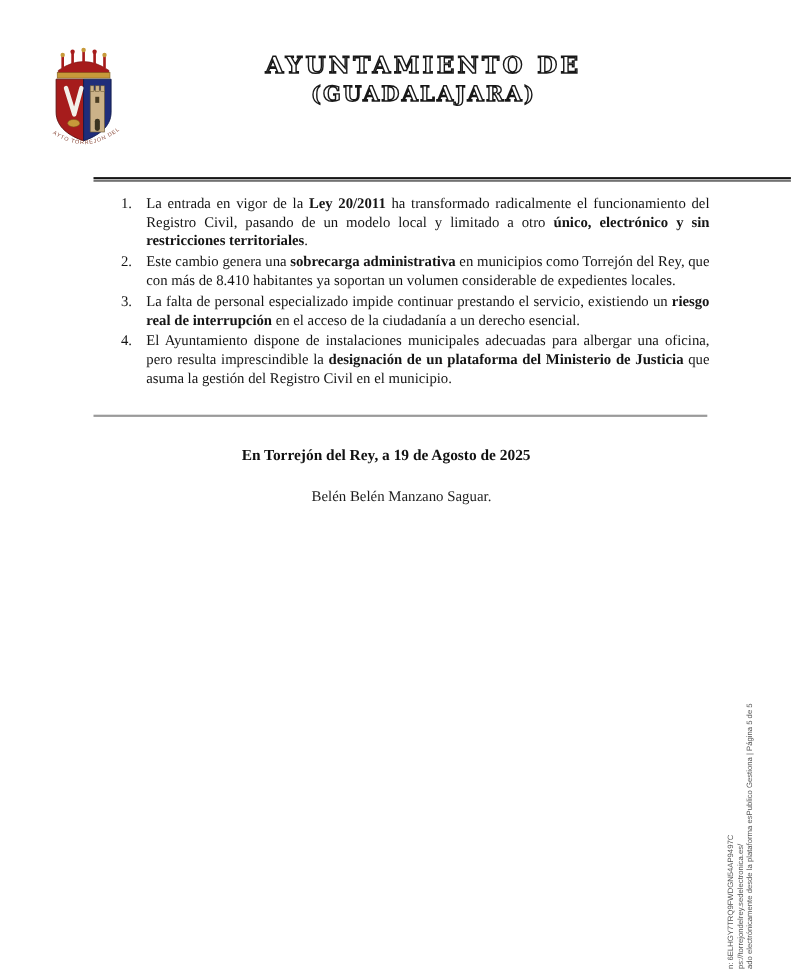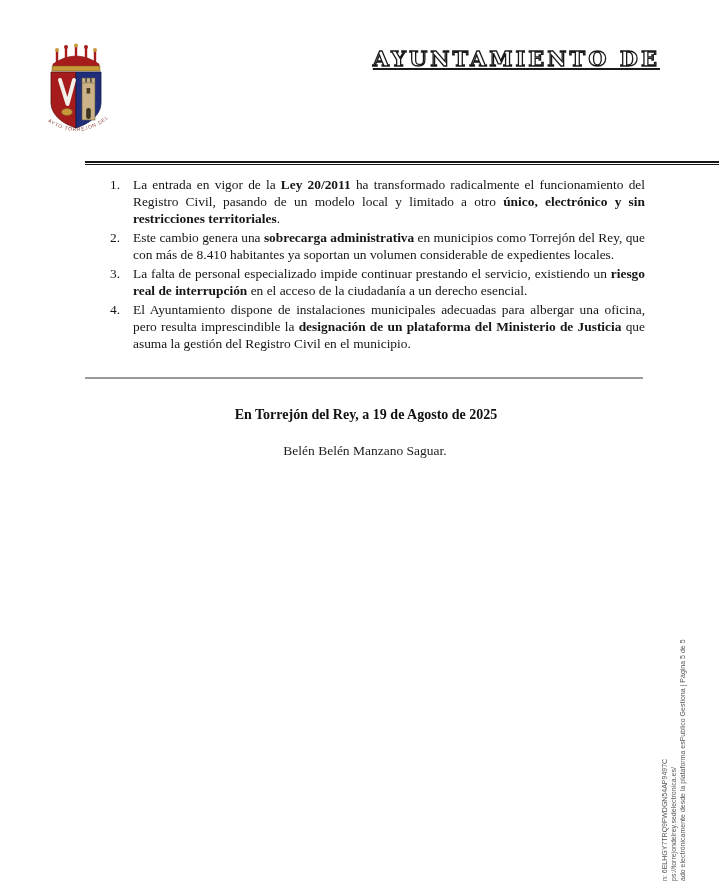--- a/index.html
+++ b/index.html
@@ -1,42 +1,42 @@
 <!DOCTYPE html>
 <html><head>
 <meta charset="utf-8">
 <style>
   html,body{margin:0;padding:0;}
   body{width:720px;height:881px;background:#ffffff;font-family:"Liberation Serif",serif;}
   .page{position:relative;width:720px;height:881px;background:#ffffff;overflow:hidden;color:#1a1a1a;}
 
   
   .crest{position:absolute;left:37px;top:42px;width:78px;height:98px;}
-  .head-text{position:absolute;left:110px;right:60px;top:48px;text-align:right;text-decoration:underline;}
+  .head-text{position:absolute;left:110px;right:60px;top:48px;text-align:center;}
   .outline-text{font-family:"DejaVu Serif",serif;font-weight:700;color:#ffffff;
      -webkit-text-stroke:1.3px #181818;text-stroke:1.3px #181818;line-height:1.05;}
   .org1{font-size:21px;letter-spacing:3px;}
   .org2{font-size:45px;letter-spacing:3px;margin-top:1px;-webkit-text-stroke:1.6px #181818;}
   .org3{font-size:19px;letter-spacing:2px;margin-top:7px;}
   .address{position:absolute;top:144px;left:85px;right:2px;text-align:center;
      font-size:11px;color:#222;letter-spacing:.2px;}
   .rule-dark{position:absolute;top:161px;left:85px;right:1px;height:1px;
      border-top:2px solid #161616;border-bottom:1px solid #161616;background:#ffffff;}
 
   
   .points{position:absolute;top:176px;left:85px;width:560px;margin:0;padding:0;list-style:none;
      font-size:13.4px;line-height:17px;color:#151515;}
   .points li{position:relative;margin:0 0 2px 0;}
   .points .num{position:absolute;left:25px;top:0;}
   .points .txt{display:block;margin-left:48px;text-align:justify;}
   .points b{font-weight:700;}
 
   .rule-gray{position:absolute;top:377px;left:85px;width:558px;height:2px;background:#9a9a9a;}
 
-  .dateline{position:absolute;top:407px;left:86px;width:560px;margin:0;text-align:center;
+  .dateline{position:absolute;top:407px;left:71px;width:560px;margin:0;text-align:center;
      font-weight:700;font-size:14px;color:#111;}
   .sig-name{position:absolute;top:443px;left:85px;width:560px;margin:0;text-align:center;
      font-size:13.5px;color:#1d1d1d;}
   .sig-title{position:absolute;top:460px;left:85px;width:560px;margin:0;text-align:center;
      font-size:13.5px;color:#1d1d1d;}
 
   
   .vfooter{position:absolute;left:687px;top:854px;width:272px;height:27px;
      transform:rotate(-90deg);transform-origin:left bottom;
      font-family:"Liberation Sans",sans-serif;font-size:7px;line-height:9px;
@@ -74,20 +74,21 @@
     <defs>
         <path id="mottoArc" d="M6 76 Q39 102 72 76"></path>
       </defs>
     <text font-size="5" fill="#8a4a3a" letter-spacing="0.8" font-family="Liberation Sans, sans-serif">
       <textPath href="#mottoArc" startOffset="8%">AYTO TORREJON DEL REY</textPath>
     </text>
   </svg>
 
   <div class="head-text">
     <div class="outline-text org1">AYUNTAMIENTO DE</div>
+    <div class="outline-text org3">(GUADALAJARA)</div>
   </div>
 
   <div class="rule-dark"></div>
 
   <ol class="points">
       <li>
         <span class="num">1.</span>
         <span class="txt"><span>La entrada en vigor de la </span><b>Ley 20/2011</b><span> ha transformado radicalmente el funcionamiento del Registro Civil, pasando de un modelo local y limitado a otro </span><b>único, electrónico y sin restricciones territoriales</b><span>.</span></span>
       </li>
       <li>

